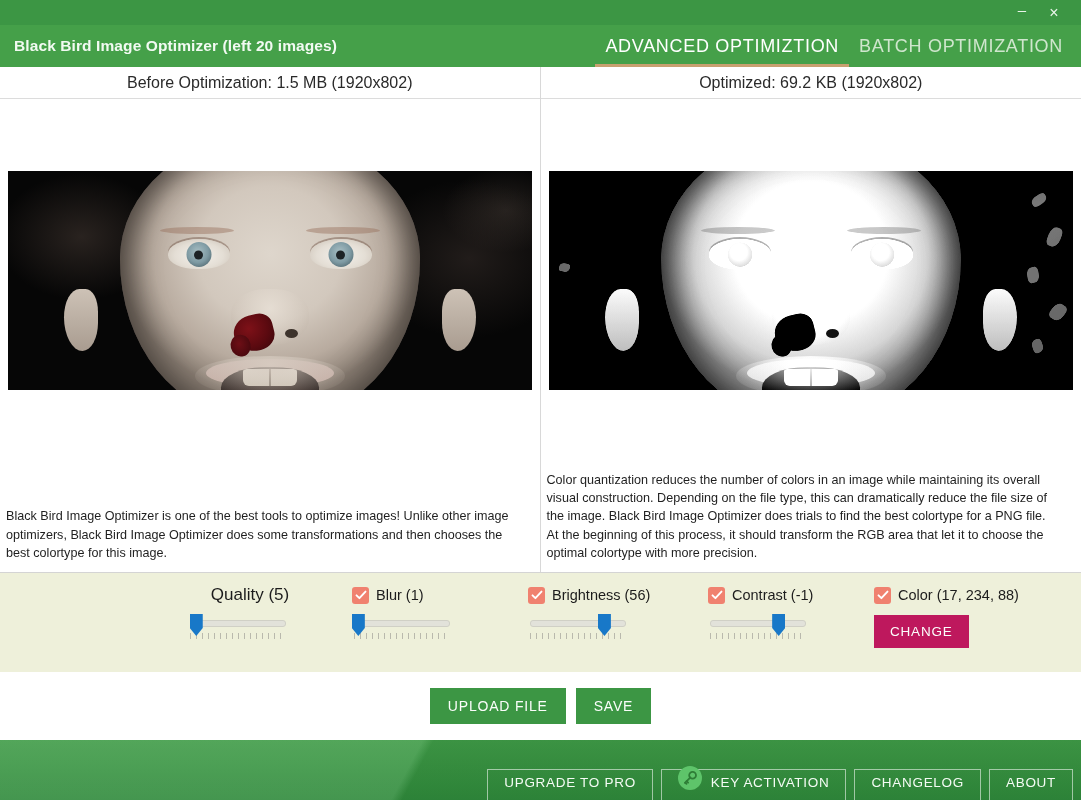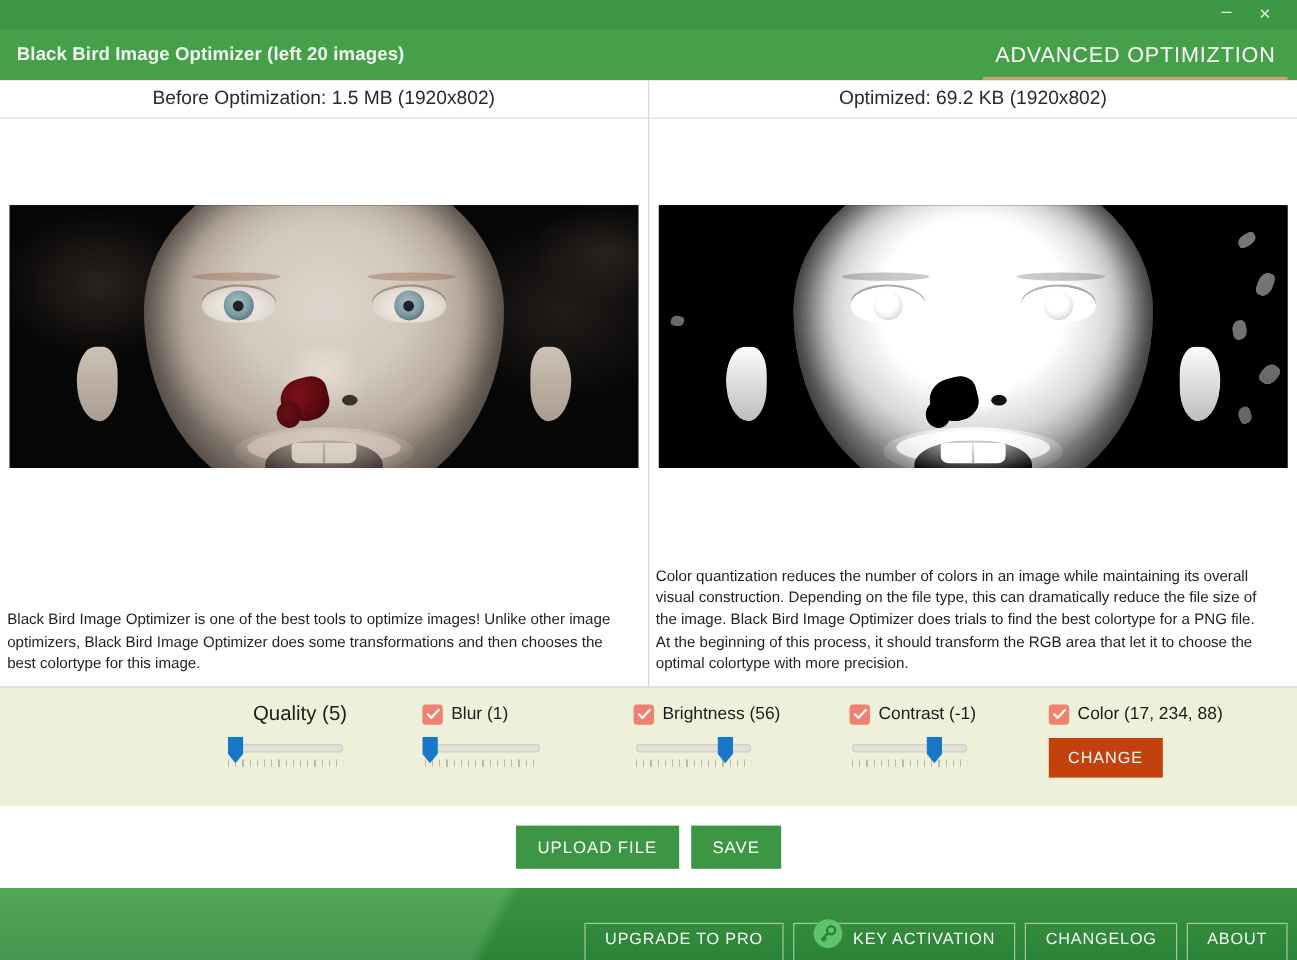--- a/index.html
+++ b/index.html
@@ -374,21 +374,21 @@
     top: 1px;
     width: 13px;
     height: 22px;
     margin-left: -6px;
     background: #1878c8;
     clip-path: polygon(0% 0%, 100% 0%, 100% 64%, 50% 100%, 0% 64%);
   }
 
   .change-btn {
     margin-top: 2px;
-    background: #c2410c;
+    background: #be185d;
     color: #fbfdfb;
     border: none;
     font-family: "Liberation Sans", sans-serif;
     font-size: 13.5px;
     letter-spacing: 0.8px;
     padding: 9px 16px;
     cursor: pointer;
   }
 
   
@@ -460,20 +460,21 @@
 
   <div class="winbar">
     <div class="win-btn minimize">–</div>
     <div class="win-btn close">×</div>
   </div>
 
   <div class="titlebar">
     <div class="app-title">Black Bird Image Optimizer (left 20 images)</div>
     <div class="tabs">
       <div class="tab active">ADVANCED OPTIMIZTION</div>
+      <div class="tab">BATCH OPTIMIZATION</div>
     </div>
   </div>
 
   <div class="panels">
 
     <div class="panel left">
       <div class="panel-head">Before Optimization: 1.5 MB (1920x802)</div>
       <div class="panel-body">
         <div class="preview-wrap">
           <div class="face">

